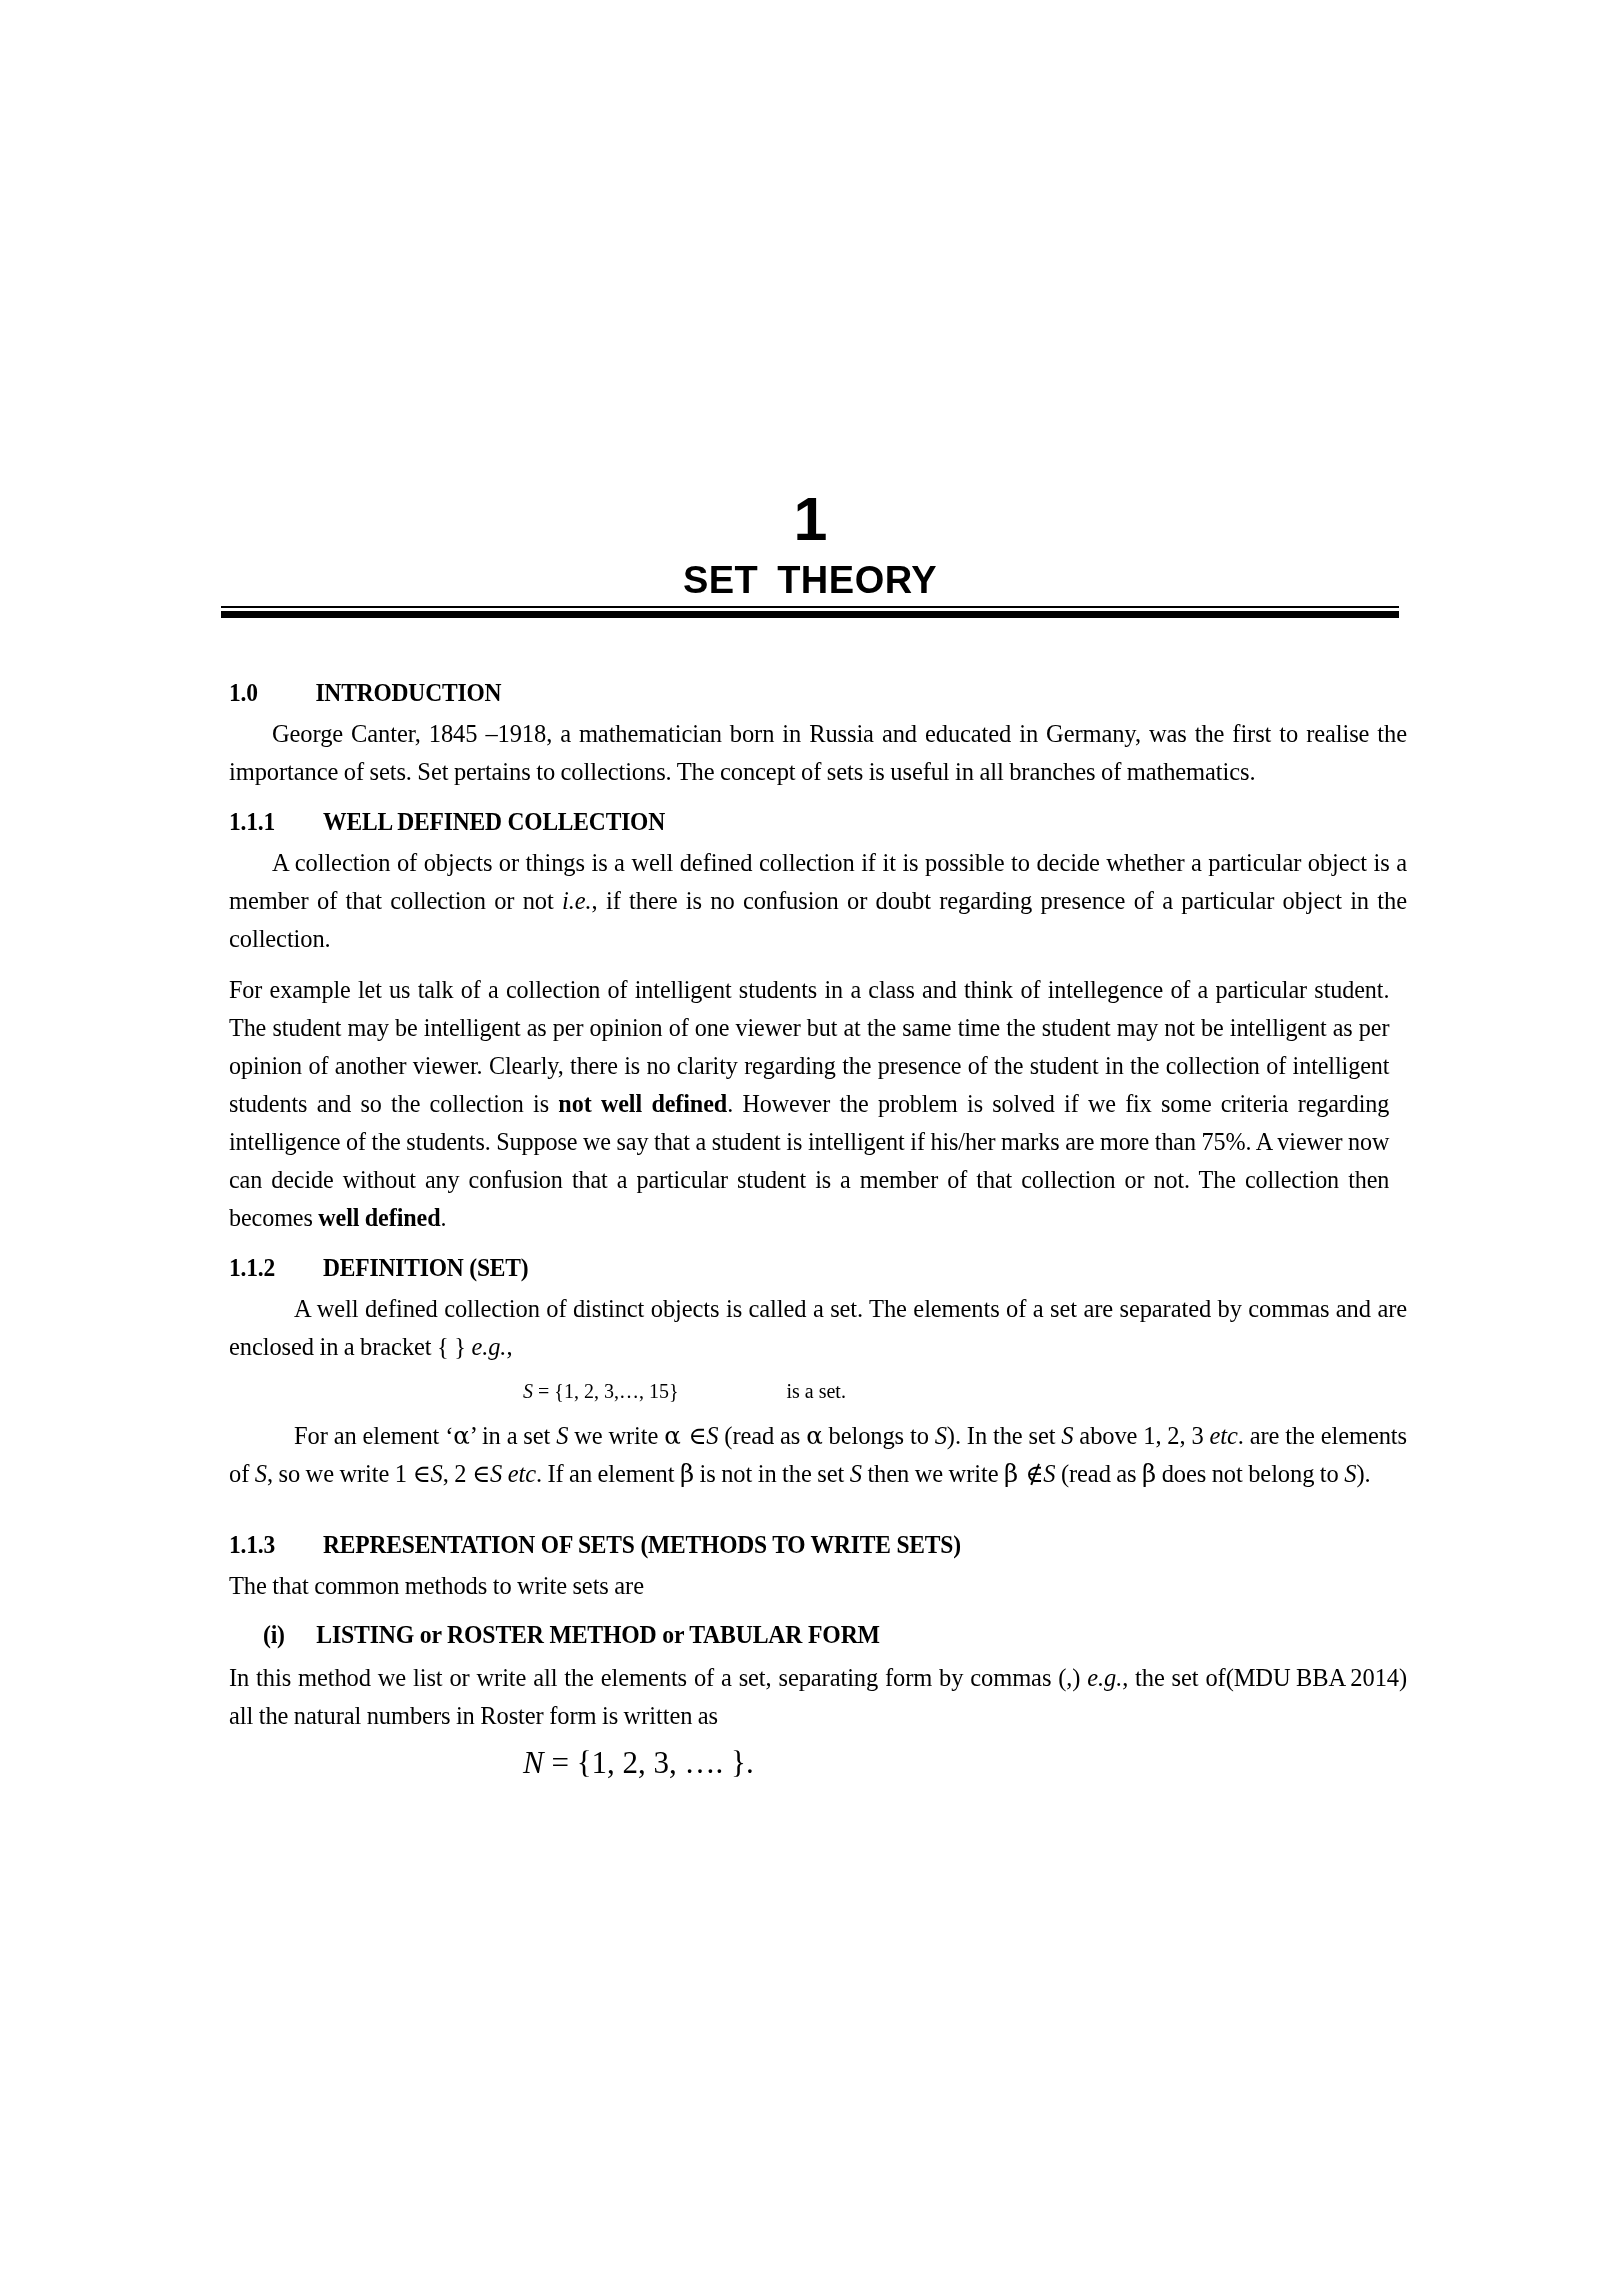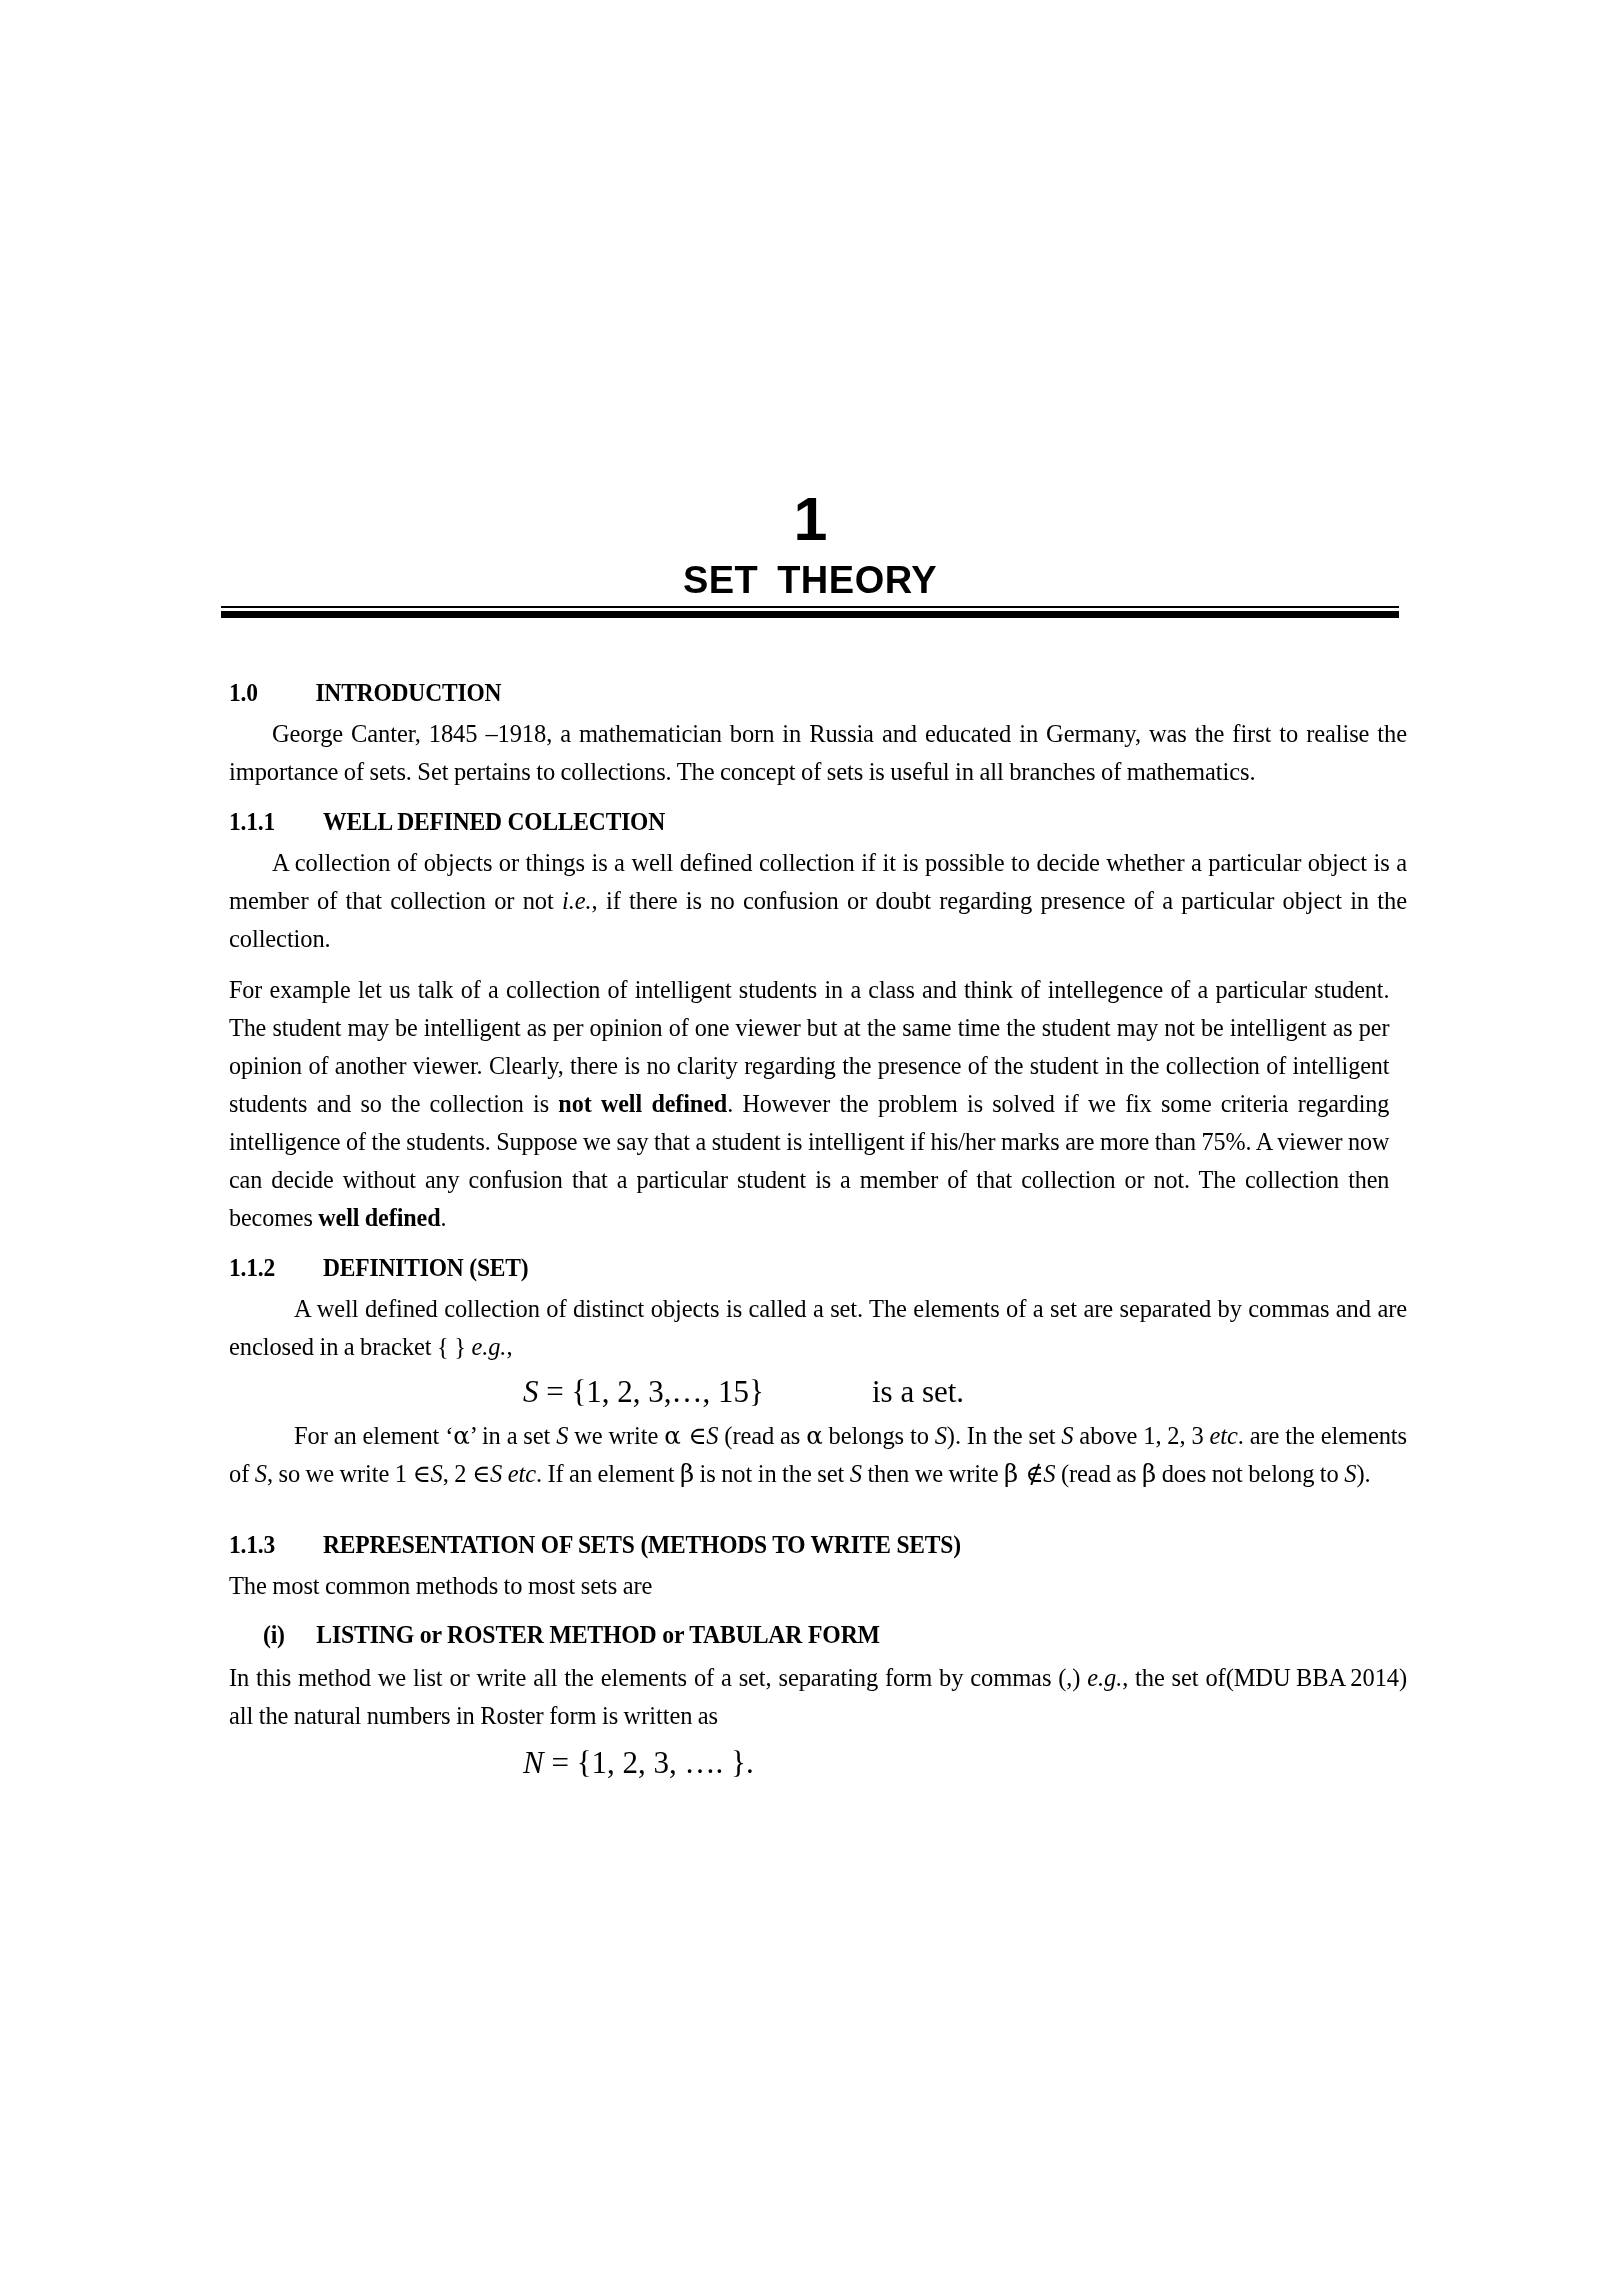--- a/index.html
+++ b/index.html
@@ -128,21 +128,21 @@
   p.noflow {
     text-align: left;
   }
 
   .spacer-sm { height: 11.8px; }
   .spacer-lg { height: 33px; }
 
   
   .display-math {
     margin: 5.9px 0 5.9px 0;
-    font-size: 31px;
+    font-size: 20px;
     line-height: 39px;
     padding-left: 294px;
     white-space: nowrap;
   }
   .display-math .gap-after {
     display: inline-block;
     width: 108px;
   }
   .display-math-2 {
     margin: 7.8px 0 0 0;
@@ -216,21 +216,21 @@
     <div class="display-math"><span class="mvar">S</span><span> = {1, 2, 3,…, 15}</span><span class="gap-after"></span><span>is a set.</span></div>
 
     <p class="para indent-lg"><span>For an element ‘</span><span class="greek">α</span><span>’ in a set </span><span class="mvar">S</span><span> we write </span><span class="greek">α</span><span class="op"> ∈</span><span class="mvar">S</span><span> (read as </span><span class="greek">α</span><span> belongs to </span><span class="mvar">S</span><span>). In the set </span><span class="mvar">S</span><span> above 1, 2, 3 </span><em class="it">etc</em><span>. are the elements of </span><span class="mvar">S</span><span>, so we write 1 </span><span class="op">∈</span><span class="mvar">S</span><span>, 2 </span><span class="op">∈</span><span class="mvar">S</span><span> </span><em class="it">etc</em><span>. If an element </span><span class="greek">β</span><span> is not in the set </span><span class="mvar">S</span><span> then we write </span><span class="greek">β</span><span class="op"> ∉</span><span class="mvar">S</span><span> (read as </span><span class="greek">β</span><span> does not belong to </span><span class="mvar">S</span><span>).</span></p>
 
     <div class="spacer-lg"></div>
 
     <h2 class="section s113">
       <span class="num">1.1.3</span><span>REPRESENTATION OF SETS (METHODS TO WRITE SETS)</span>
     </h2>
 
-    <p class="para noflow">The most common methods to most sets are</p>
+    <p class="para noflow">The that common methods to write sets are</p>
 
     <h3 class="subsection">
       <span class="rnum">(i)</span><span>LISTING or ROSTER METHOD or TABULAR FORM</span>
     </h3>
 
     <p class="para"><span class="exam-ref">(MDU BBA 2014)</span><span>In this method we list or write all the elements of a set, separating form by commas (,) </span><em class="it">e.g.</em><span>, the set of all the natural numbers in Roster form is written as</span></p>
 
     <div class="display-math-2"><span class="mvar">N</span><span> = {1, 2, 3, …. }.</span></div>
 
   </div>

